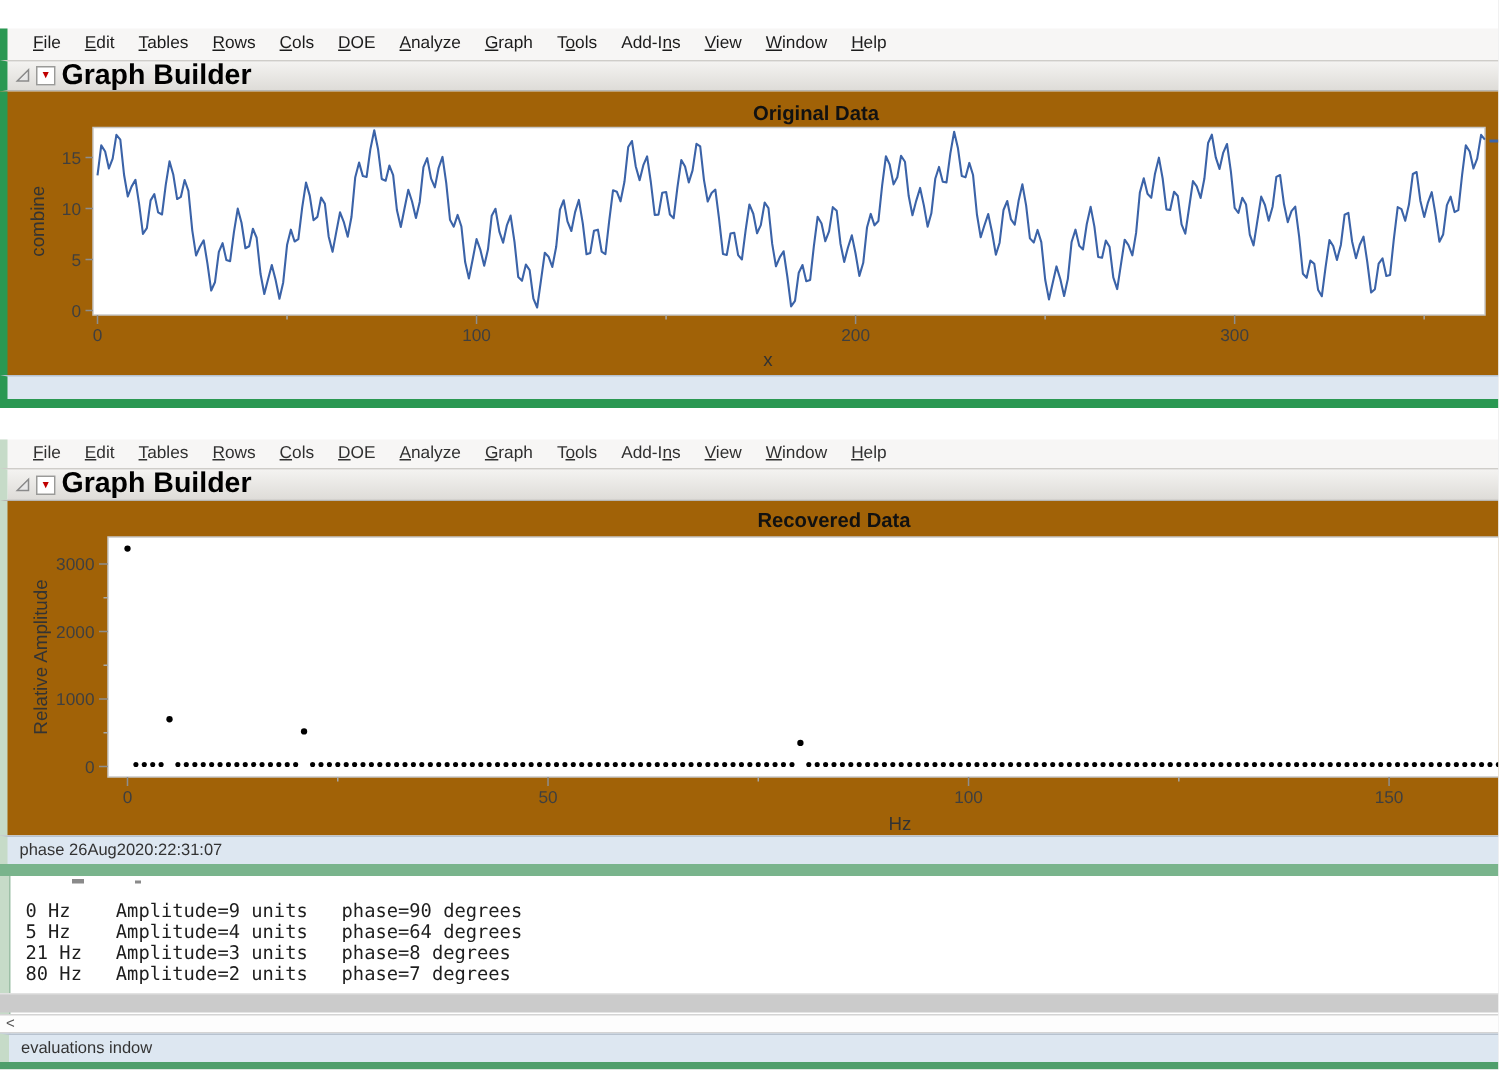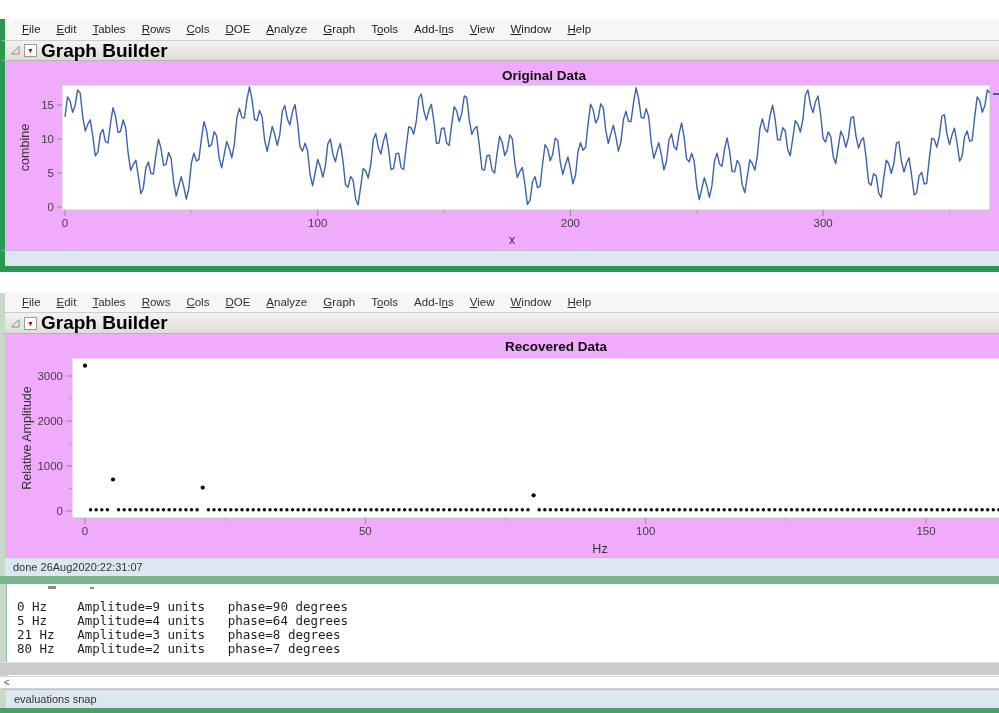--- a/index.html
+++ b/index.html
@@ -38,21 +38,21 @@
     display:flex; align-items:center; padding-left:4px;
     border-left:5px solid #2a9852;
   }
   .gb-header.pale { border-left-color:#c6dbc8; }
   .gb-title { font-weight:bold; font-size:19px; color:#000; margin-left:4px; }
   .disclosure { width:11px; height:11px; margin:0 1px; }
   .red-tri-btn {
     width:13px; height:13px; background:#fff; border:1px solid #9a9a98;
     color:#c00000; font-size:7px; line-height:11px; text-align:center; margin-left:2px;
   }
-  .chart-region { background:#f0abfc; border-left:5px solid #2a9852; }
+  .chart-region { background:#a16207; border-left:5px solid #2a9852; }
   .chart-region.pale { border-left-color:#c6dbc8; }
   .statusbar {
     background:#dde7f1; border-top:1px solid #b7c2cf;
     font-size:11px; color:#333; display:flex; align-items:center; padding-left:8px;
     border-left:5px solid #2a9852;
   }
   .statusbar.pale { border-left-color:#c6dbc8; }
   .green-band { background:#2a9852; }
   .green-band.mid { background:#79b48c; }
   .green-band.bottom { background:#4f9e6b; }
@@ -352,34 +352,34 @@
         <circle cx="982.7" cy="175.7" r="1.7" fill="#000000"></circle>
         <circle cx="988.3" cy="175.7" r="1.7" fill="#000000"></circle>
         <circle cx="993.9" cy="175.7" r="1.7" fill="#000000"></circle>
         <circle cx="80.0" cy="31.7" r="2.1" fill="#000000"></circle>
         <circle cx="108.0" cy="145.5" r="2.1" fill="#000000"></circle>
         <circle cx="197.7" cy="153.6" r="2.1" fill="#000000"></circle>
         <circle cx="528.6" cy="161.3" r="2.1" fill="#000000"></circle>
       </svg>
   </div>
   <div class="abs statusbar pale" style="top:557px;height:19px;">
-    <span>done 26Aug2020:22:31:07</span>
+    <span>phase 26Aug2020:22:31:07</span>
   </div>
   <div class="abs green-band mid" style="top:576px;height:8px;"></div>
 
   <div class="abs" id="log-window" style="top:584px;height:109px;">
     <div class="clipped-frag" style="top:2px;left:42px;width:8px;height:3px;"></div>
     <div class="clipped-frag" style="top:3px;left:84px;width:4px;height:2px;"></div>
     <div class="log-text"><span id="log-lines">0 Hz    Amplitude=9 units   phase=90 degrees
 5 Hz    Amplitude=4 units   phase=64 degrees
 21 Hz   Amplitude=3 units   phase=8 degrees
 80 Hz   Amplitude=2 units   phase=7 degrees</span></div>
   </div>
   <div class="abs" id="log-grayband" style="top:662px;height:13px;"></div>
   <div class="abs" id="log-scrollrow" style="top:676px;height:13px;">
     <span>&lt;</span>
   </div>
   <div class="abs statusbar" style="top:689px;height:19px;border-left:6px solid #c6dbc8;">
-    <span>evaluations snap</span>
+    <span>evaluations indow</span>
   </div>
   <div class="abs green-band bottom" style="top:708px;height:5px;"></div>
 
 </div>
 
 </body></html>

